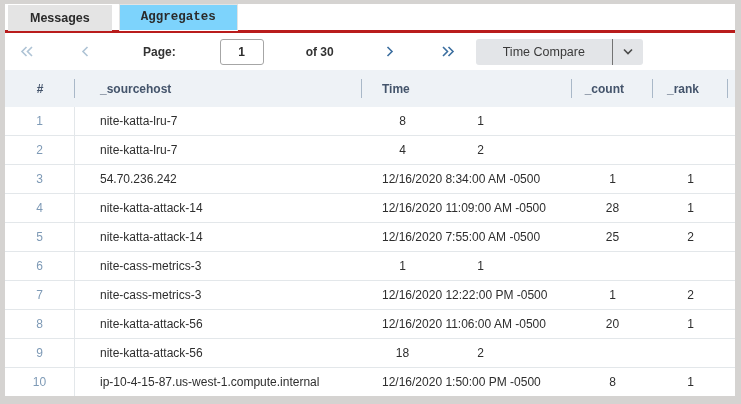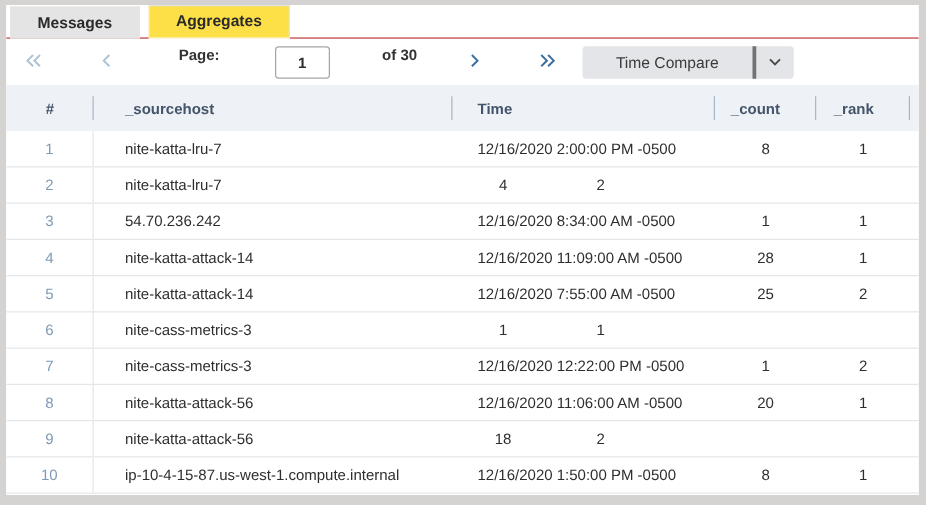--- a/index.html
+++ b/index.html
@@ -19,74 +19,74 @@
     width:100%; height:100%;
     background:#ffffff;
     display:flex; flex-direction:column;
     overflow:hidden;
   }
   
   .tabbar {
     flex:0 0 27px;
     display:flex; align-items:flex-end;
     padding-left:3px;
-    border-bottom:1px solid #b91c1c;
+    border-bottom:3px solid #b91c1c;
     box-sizing:border-box;
     background:#ffffff;
   }
   .tab {
     height:25px; line-height:25px;
     padding:0 21px;
     background:var(--tab-inactive-bg, #e4e4e4);
     font-size:12.5px; font-weight:bold; color:#2b2b2b;
     margin-right:7px; margin-bottom:-1px;
     border:1px solid transparent; border-bottom:none;
     cursor:pointer; white-space:nowrap;
   }
   .tab.active {
-    background:#fde047;
-    border:1px solid #e3e3e3; border-bottom:1px solid #ffffff;
+    background:#7dd3fc;
+    border:1px solid #e3e3e3; border-bottom:1px solid #ffffff;font-family:Liberation Mono, monospace;
   }
   
   .toolbar {
     flex:0 0 37px;
     display:flex; align-items:center;
     padding-left:10px;
     background:#ffffff;
   }
-  .pager { display:flex; align-items:flex-start;gap:34px; }
+  .pager { display:flex; align-items:center;gap:34px; }
   .pgbtn {
     width:24px; height:24px;
     display:flex; align-items:center; justify-content:center;
     cursor:pointer;
     color:var(--pager-enabled, #3b6e9f);
   }
   .pgbtn.disabled { color:var(--pager-disabled, #aec3d5); }
   .pglabel { font-size:12px; font-weight:bold; color:#333333; margin:0 2px 0 12px; }
   .pginput {
     width:38px; height:22px;
     margin:0 8px;
     border:1px solid #a6a6a6; border-radius:3px;
     text-align:center;
     font-family:"Liberation Sans", sans-serif;
     font-size:12px; font-weight:bold; color:#2d2d2d;
     outline:none; box-sizing:content-box;
   }
-  .pgtotal { font-size:12px; font-weight:bold; color:#333333; margin-right:0; }
+  .pgtotal { font-size:12px; font-weight:bold; color:#333333; margin-right:10px; }
   .splitbtn {
     margin-left:16px;
     display:flex; align-items:stretch;
     background:var(--button-bg, #e3e5e8);
     border-radius:3px; height:26px;
     cursor:pointer;
   }
   .splitbtn-label {
     padding:0 27px; line-height:26px;
     font-size:12.5px; color:#3a3a3a;
-    border-right:3px solid #737373;
+    border-right:1px solid #737373;
     white-space:nowrap;
   }
   .splitbtn-caret {
     width:30px;
     display:flex; align-items:center; justify-content:center;
     color:#4a4a4a;
   }
   
   .thead {
     flex:0 0 37px;
@@ -182,21 +182,20 @@
       <div class="th c-time">Time</div>
       <div class="th c-count">_count</div>
       <div class="th c-rank">_rank</div>
       <div class="th c-gutter"></div>
     </div>
 
     <div class="tbody">
   <div class="trow">
     <div class="td c-num">1</div>
     <div class="td c-host">nite-katta-lru-7</div>
-    <div class="td c-time">12/16/2020 2:00:00 PM -0500</div>
     <div class="td c-count">8</div>
     <div class="td c-rank">1</div>
     <div class="td c-gutter"></div>
   </div>
 
   <div class="trow">
     <div class="td c-num">2</div>
     <div class="td c-host">nite-katta-lru-7</div>
     <div class="td c-count">4</div>
     <div class="td c-rank">2</div>

